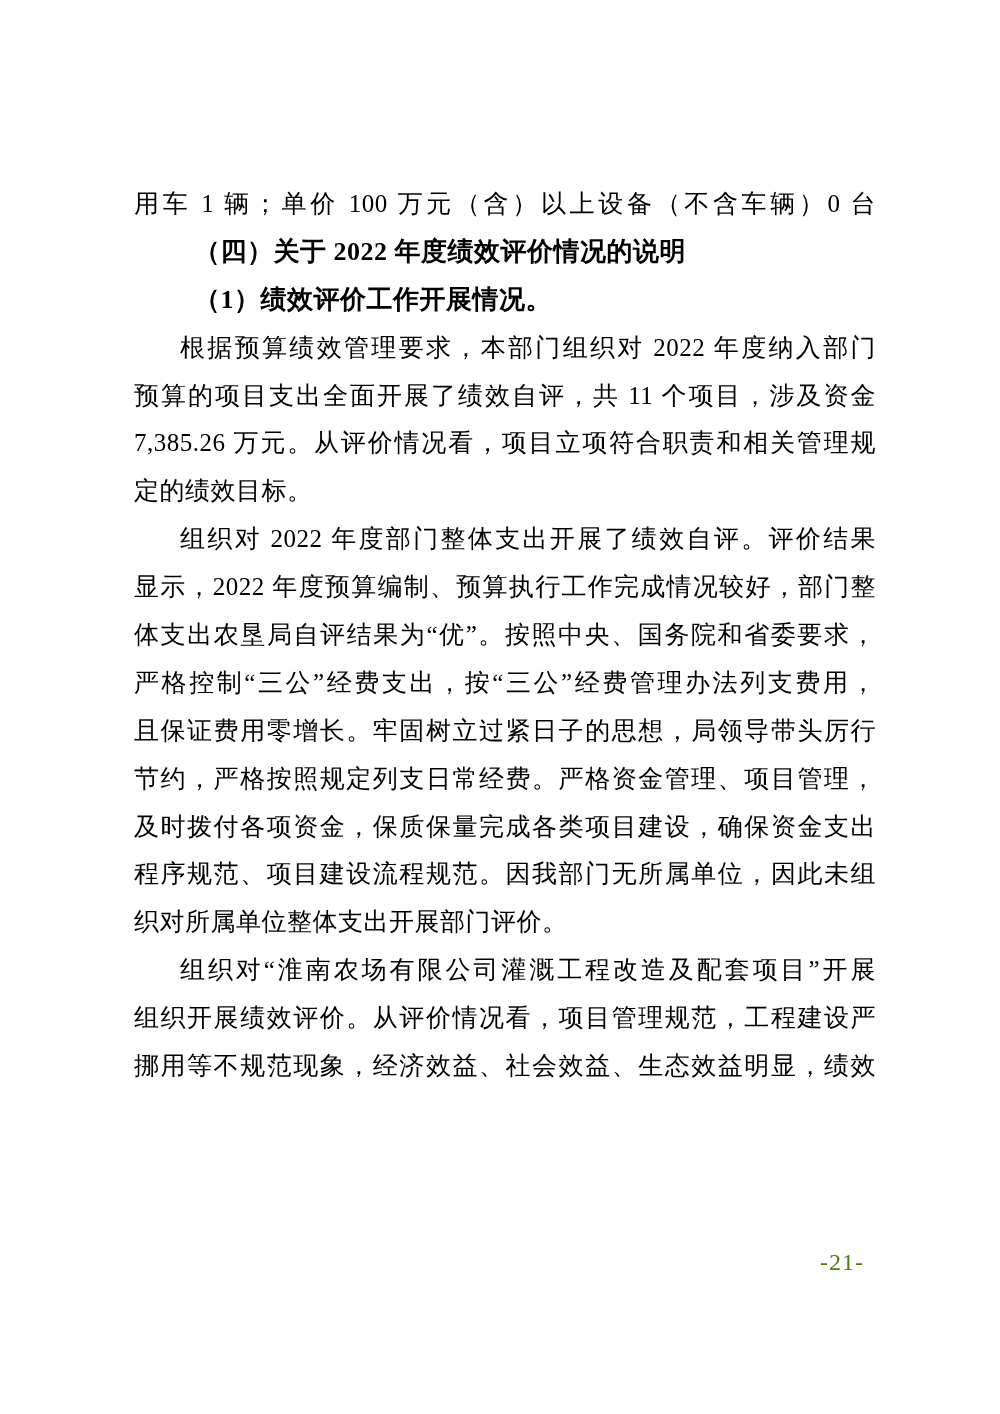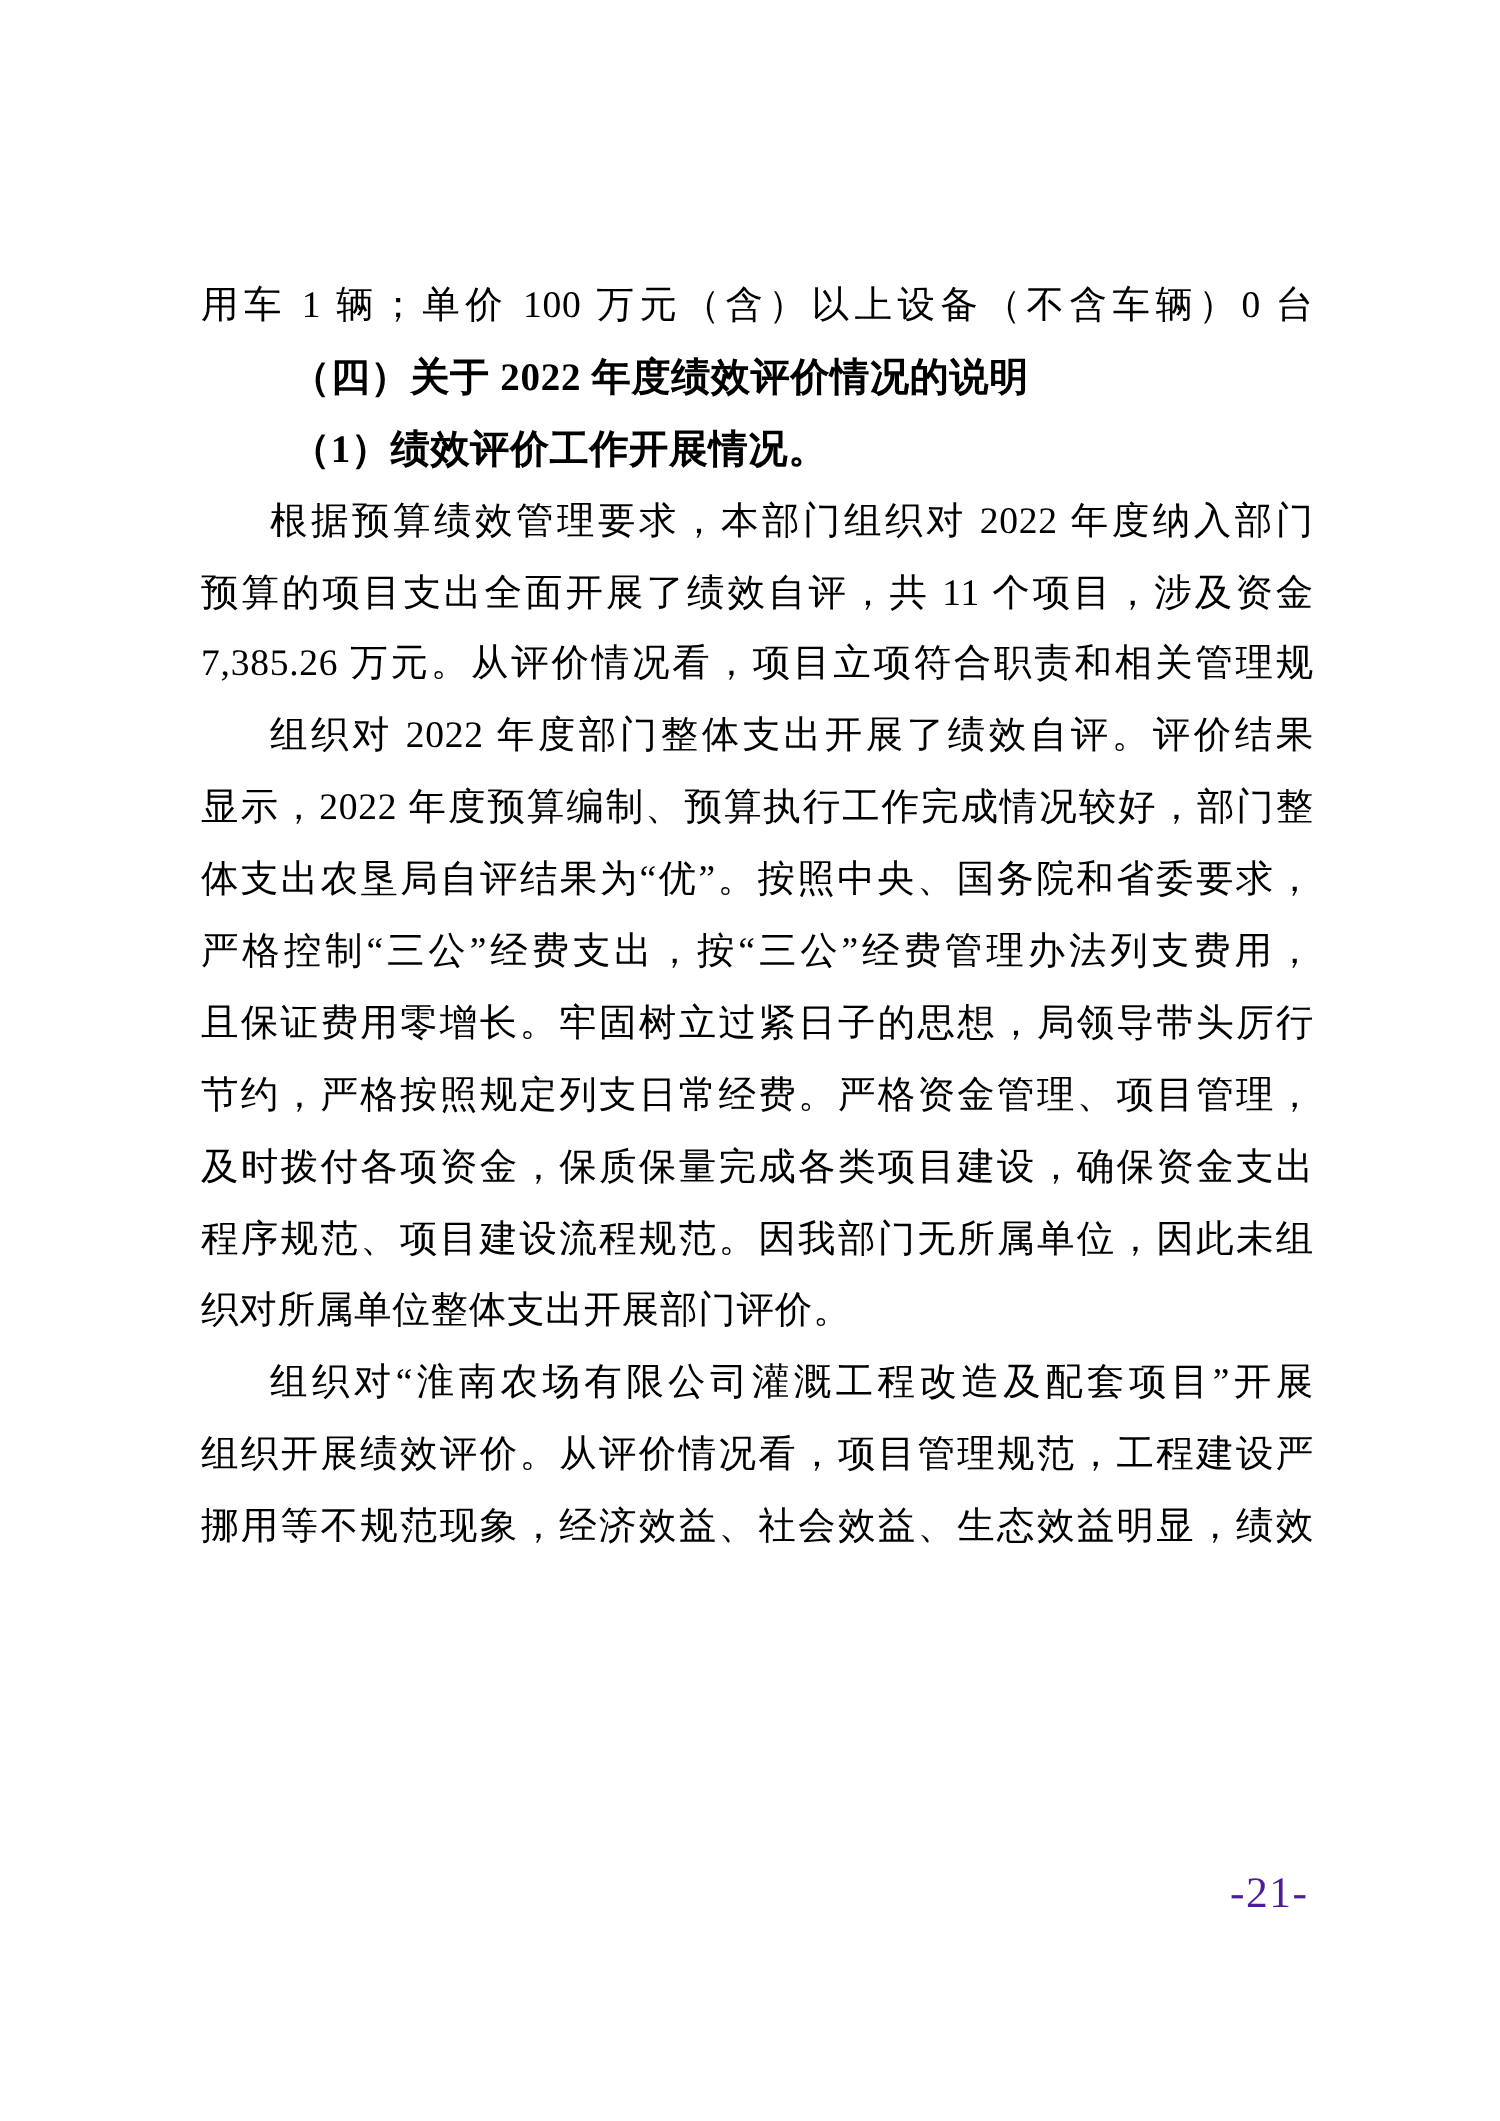--- a/index.html
+++ b/index.html
@@ -45,37 +45,38 @@
     font-weight: bold;
     font-size: 26px;
     text-indent: 60px;
     text-align: center;
     text-align-last: left;
   }
   .pagenum {
     position: absolute;
     left: 820px;
     top: 1246px;
-    font-size: 29px;
+    font-size: 24px;
     line-height: 32px;
     letter-spacing: 1px;
-    color: #4c1d95;
+    color: #4d7c0f;
   }
 </style>
 </head>
 <body>
 
 <div class="page">
   <div class="content">
     <div class="ln j">用车 1 辆；单价 100 万元（含）以上设备（不含车辆）0 台（套）。</div>
     <div class="ln h">（四）关于 2022 年度绩效评价情况的说明</div>
     <div class="ln h">（1）绩效评价工作开展情况。</div>
     <div class="ln j ind">根据预算绩效管理要求，本部门组织对 2022 年度纳入部门</div>
     <div class="ln j">预算的项目支出全面开展了绩效自评，共 11 个项目，涉及资金</div>
     <div class="ln j">7,385.26 万元。从评价情况看，项目立项符合职责和相关管理规</div>
+    <div class="ln">定的绩效目标。</div>
     <div class="ln j ind">组织对 2022 年度部门整体支出开展了绩效自评。评价结果</div>
     <div class="ln j">显示，2022 年度预算编制、预算执行工作完成情况较好，部门整</div>
     <div class="ln j">体支出农垦局自评结果为“优”。按照中央、国务院和省委要求，</div>
     <div class="ln j">严格控制“三公”经费支出，按“三公”经费管理办法列支费用，</div>
     <div class="ln j">且保证费用零增长。牢固树立过紧日子的思想，局领导带头厉行</div>
     <div class="ln j">节约，严格按照规定列支日常经费。严格资金管理、项目管理，</div>
     <div class="ln j">及时拨付各项资金，保质保量完成各类项目建设，确保资金支出</div>
     <div class="ln j">程序规范、项目建设流程规范。因我部门无所属单位，因此未组</div>
     <div class="ln">织对所属单位整体支出开展部门评价。</div>
     <div class="ln j ind">组织对“淮南农场有限公司灌溉工程改造及配套项目”开展</div>

